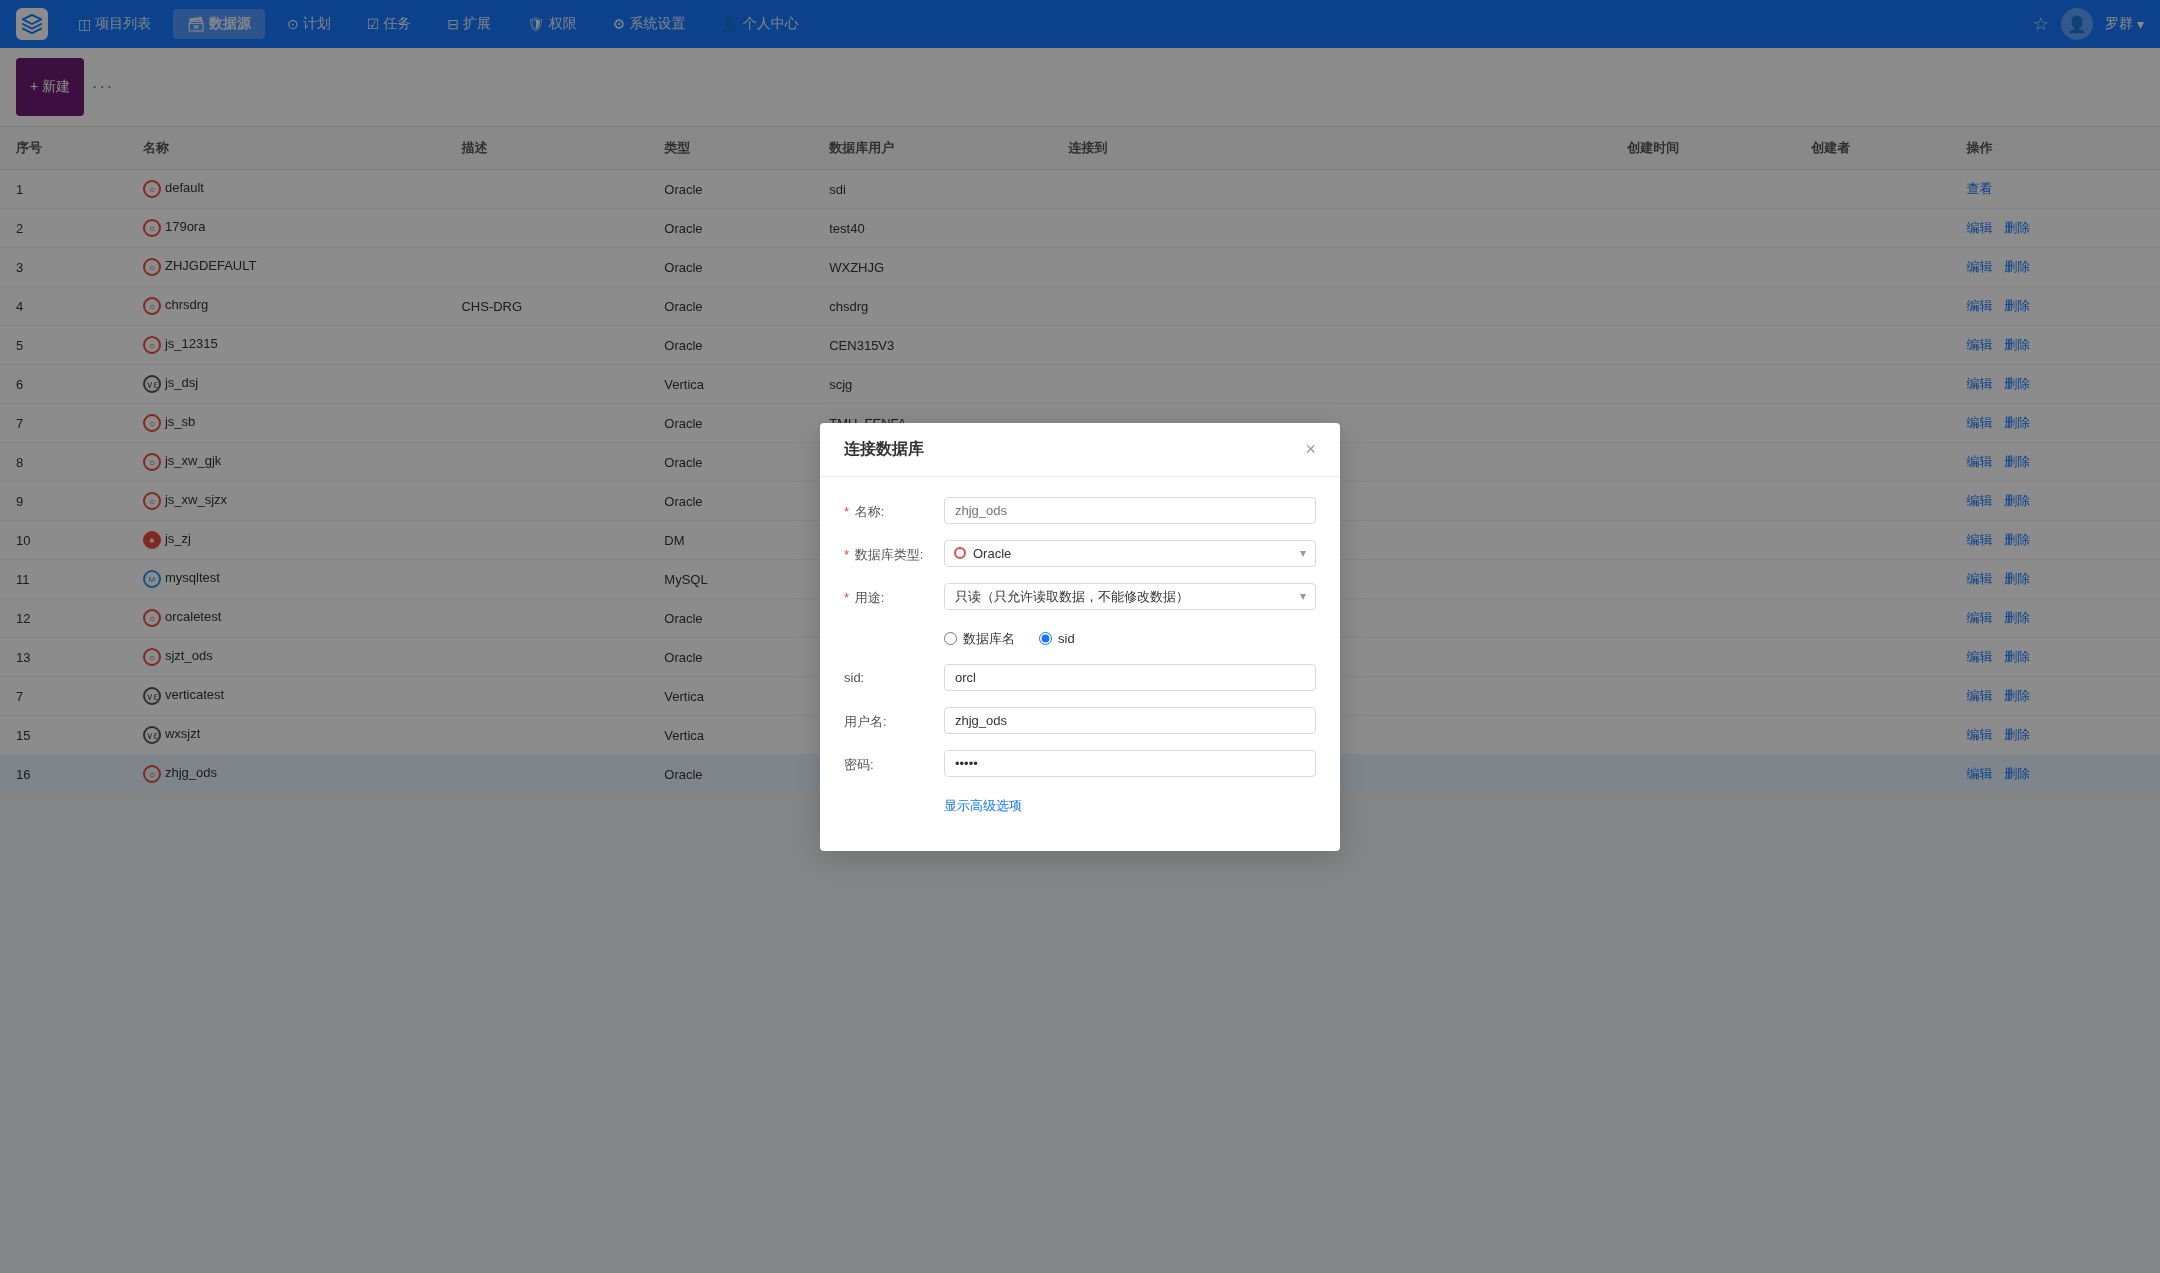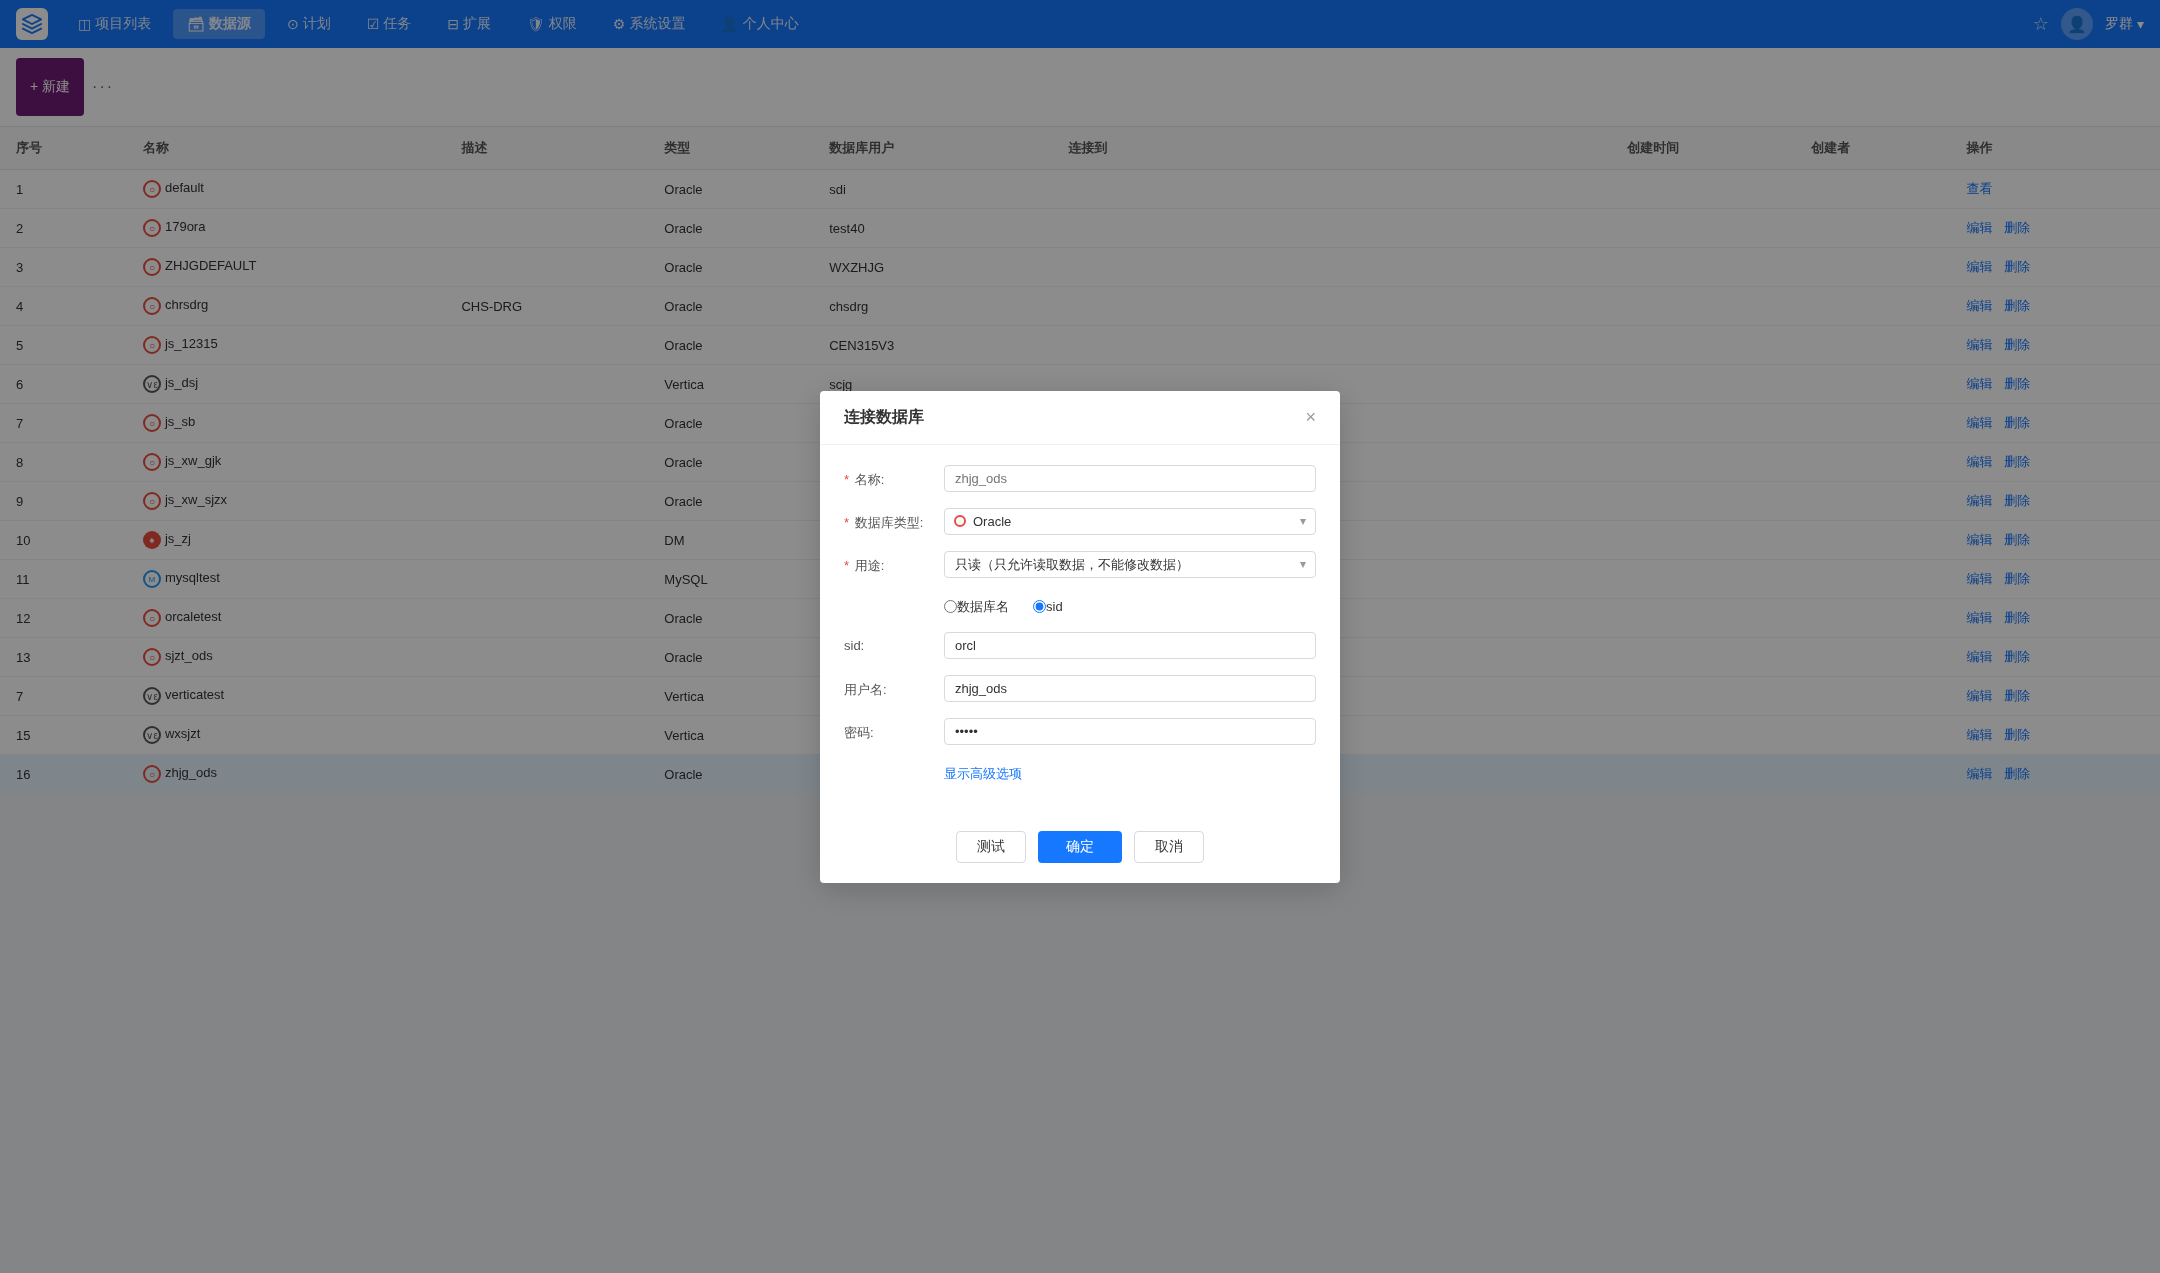--- a/index.html
+++ b/index.html
@@ -133,21 +133,21 @@
     .oracle-dot {
       display: inline-block; width: 12px; height: 12px;
       border-radius: 50%; border: 2px solid #e74c3c;
       margin-right: 6px; vertical-align: middle;
     }
     .addr-row { display: flex; gap: 8px; width: 100%; }
     .addr-input { flex: 1; }
     .port-input { width: 80px; flex-shrink: 0; }
     .radio-group { display: flex; gap: 24px; align-items: center; padding-top: 4px; }
     .radio-label {
-      display: flex; align-items: center; 
+      display: flex; align-items: center; gap: 6px;
       font-size: 13px; cursor: pointer;
     }
     .radio-label input[type=radio] { accent-color: #1677ff; }
     .advanced-link { color: #1677ff; cursor: pointer; font-size: 13px; margin-top: 4px; display: inline-block; }
     .modal-footer {
       display: flex; justify-content: center; gap: 12px;
       padding: 12px 24px 20px;
     }
     .btn-test {
       border: 1px solid #d9d9d9; background: #fff;
@@ -501,19 +501,14 @@
       </div>
 
       <div class="form-row">
         <div class="form-label"></div>
         <div class="form-control">
           <span class="advanced-link">显示高级选项</span>
         </div>
       </div>
 
     </div>
-    <div class="modal-footer">
-      <button class="btn-test">测试</button>
-      <button class="btn-confirm">确定</button>
-      <button class="btn-cancel">取消</button>
-    </div>
   </div>
 </div>
 
 </body></html>

